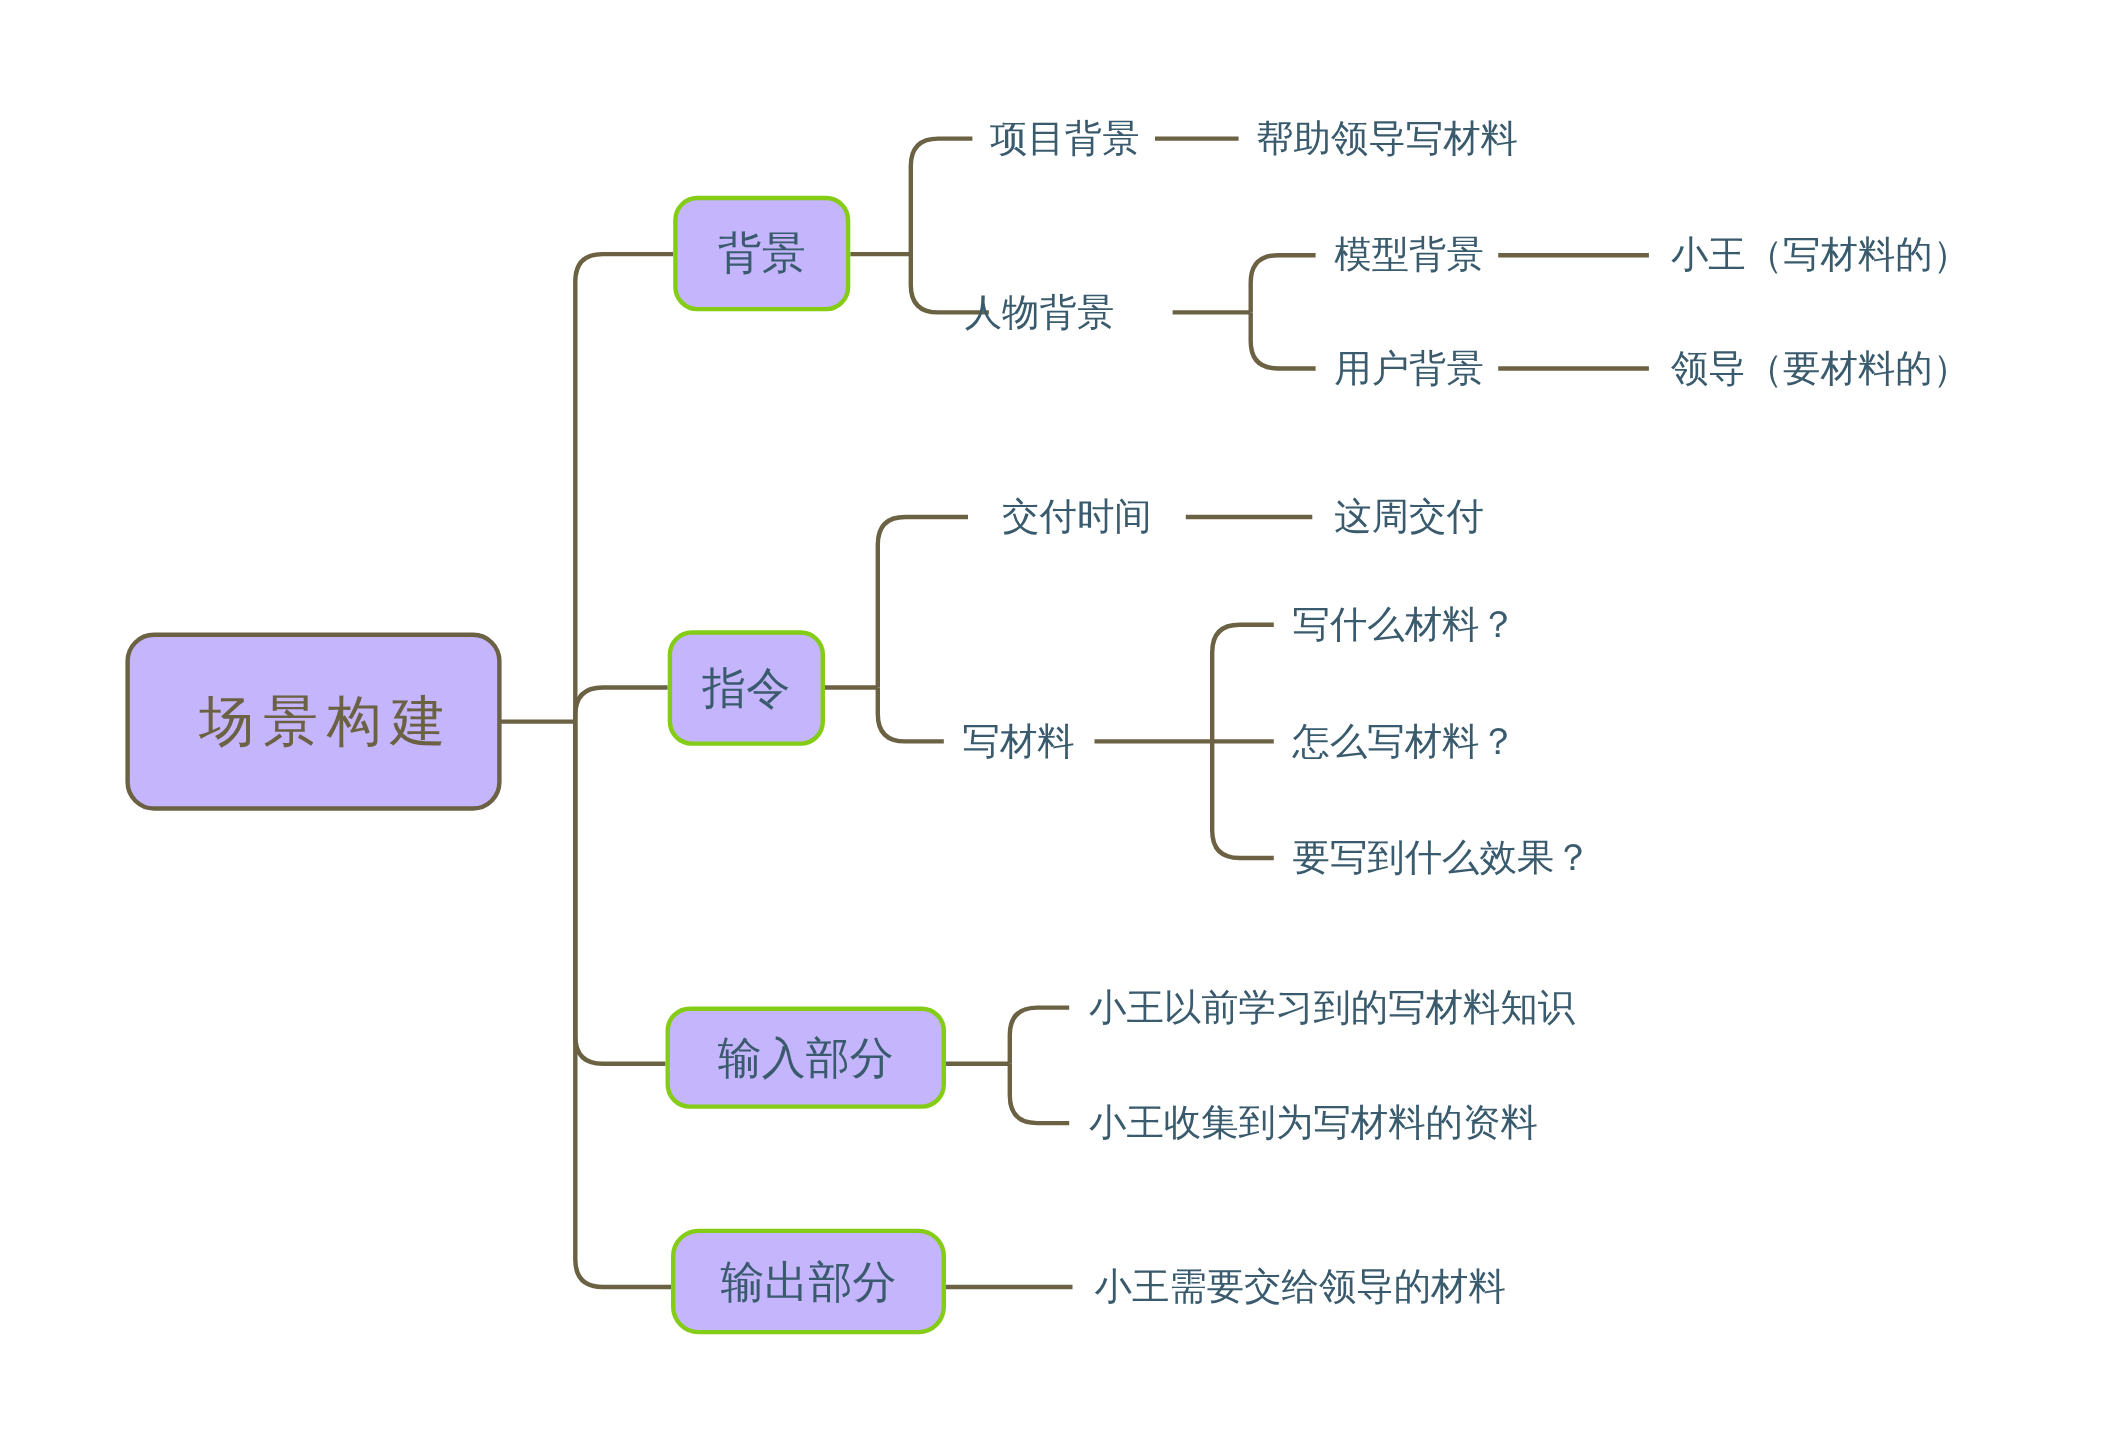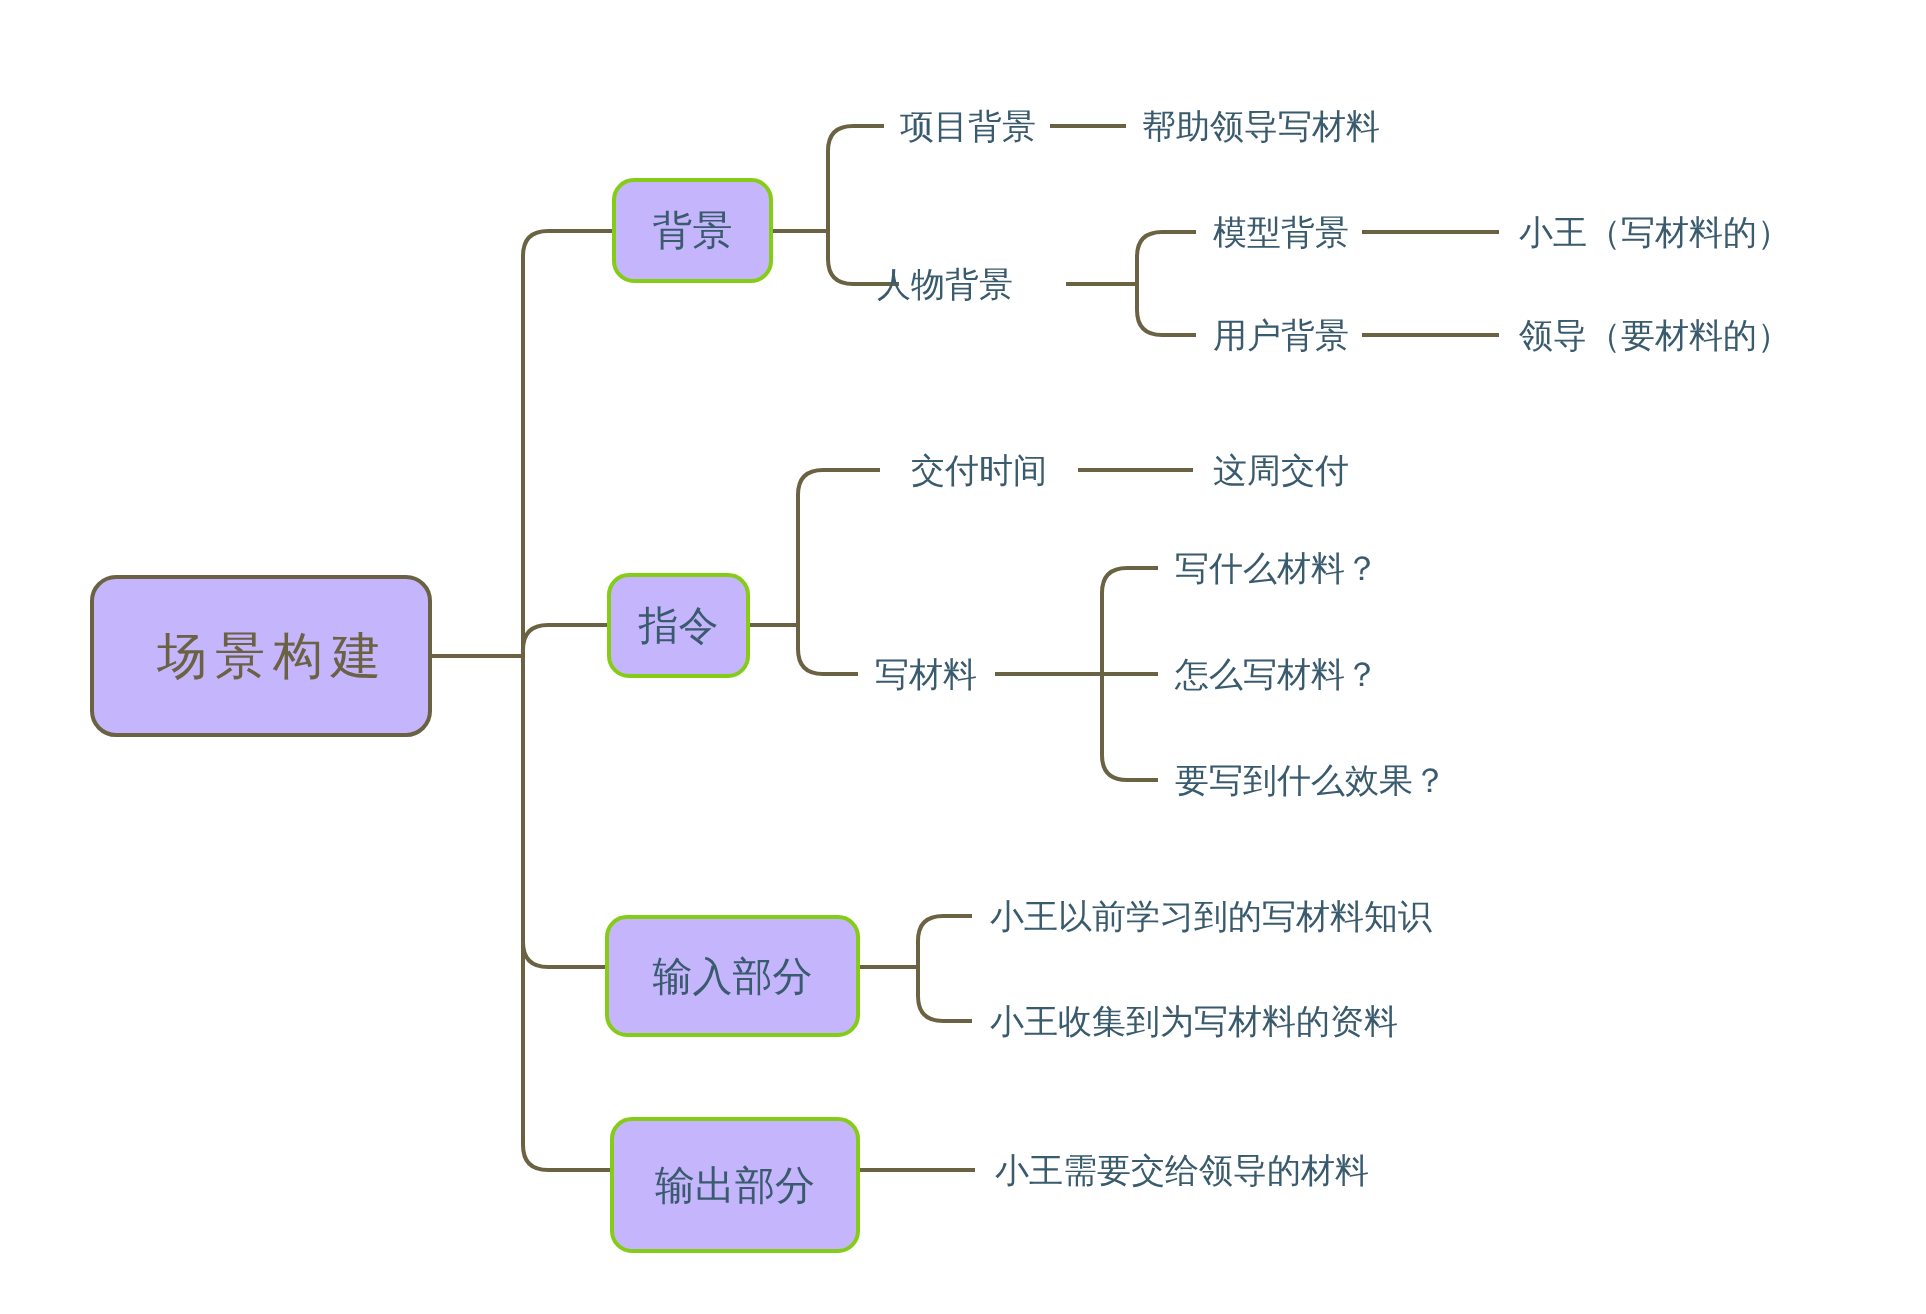--- a/index.html
+++ b/index.html
@@ -29,20 +29,21 @@
     font-size: 40px;
     white-space: nowrap;
   }
   .node-box.root {
     border-color: #6B6143;
     color: #6B6143;
     border-radius: 26px;
     font-size: 50px;
     letter-spacing: 8px;
     padding-left: 24px; 
+    margin-left: 24px;
   }
   .label {
     position: absolute;
     transform: translateY(-50%);
     color: #3A5B6D;
     font-size: 34px;
     white-space: nowrap;
     line-height: 1;
   }
 </style>
@@ -85,22 +86,22 @@
       <path d="M 918 967 V 996 Q 918 1021 943 1021 H 972"></path>
 
       <path d="M 860 1170 H 975"></path>
     </g>
   </svg>
 
   <div class="node-box root" style="left:90px; top:575px; width:342px; height:162px;">场景构建</div>
 
   <div class="node-box" style="left:612px; top:178px; width:161px; height:105px;">背景</div>
   <div class="node-box" style="left:607px; top:573px; width:143px; height:105px;">指令</div>
-  <div class="node-box" style="left:605px; top:915px; width:255px; height:122px;">输入部分</div>
-  <div class="node-box" style="left:610px; top:1117px; width:250px; height:136px;">输出部分</div>
+  <div class="node-box" style="left:605px; top:915px; width:255px; height:93px;">输入部分</div>
+  <div class="node-box" style="left:610px; top:1117px; width:250px; height:96px;border-radius:25px;">输出部分</div>
 
   <div class="label" style="left:900px; top:126px;">项目背景</div>
   <div class="label" style="left:1142px; top:126px;">帮助领导写材料</div>
   <div class="label" style="left:877px; top:284px;">人物背景</div>
   <div class="label" style="left:1213px; top:232px;">模型背景</div>
   <div class="label" style="left:1519px; top:232px;">小王（写材料的）</div>
   <div class="label" style="left:1213px; top:335px;">用户背景</div>
   <div class="label" style="left:1519px; top:335px;">领导（要材料的）</div>
 
   <div class="label" style="left:911px; top:470px;">交付时间</div>

